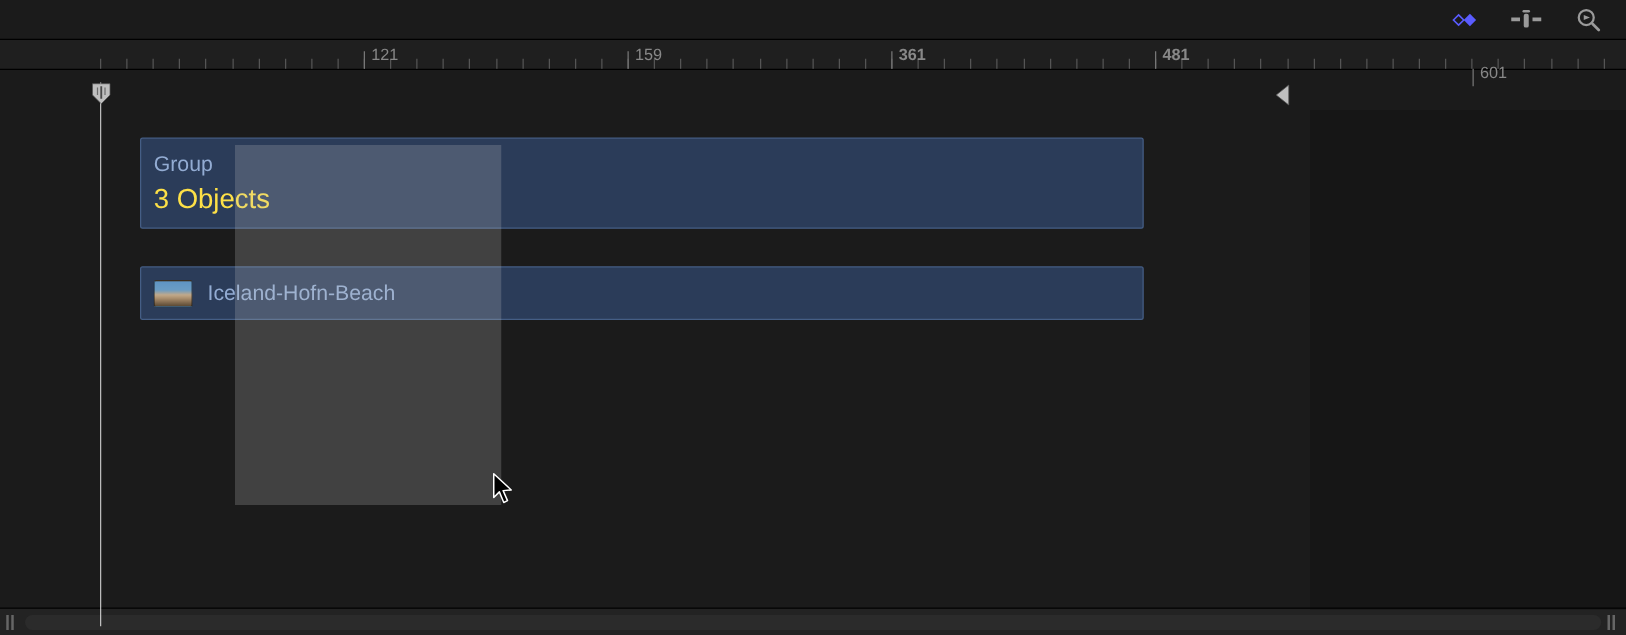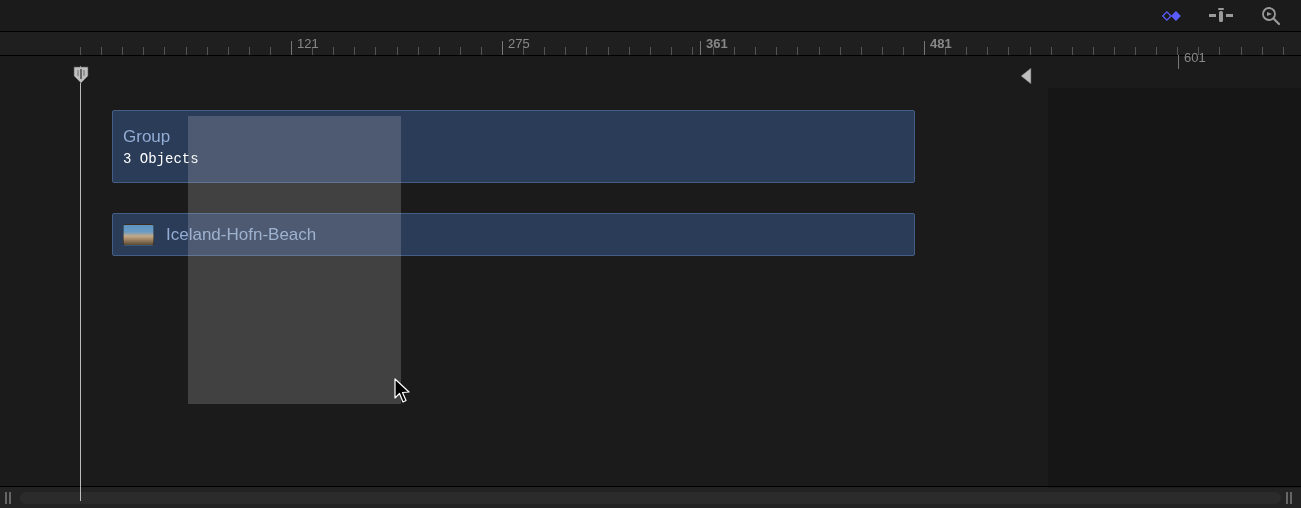--- a/index.html
+++ b/index.html
@@ -139,23 +139,22 @@
       justify-content: center;
       padding-left: 10px;
       margin-bottom: 30px;
     }
     .group-title {
       color: #93acd3;
       font-size: 17px;
       margin-bottom: 4px;
     }
     .group-sub {
-      color: #ffffff;
-      font-size: 14px;
-      font-family: Liberation Mono, monospace;
+      color: #fde047;
+      font-size: 22px;
     }
     .track {
       position: relative;
       width: 803px;
       height: 43px;
       background: #2b3c59;
       border: 0.5px solid #455e85;
       border-radius: 2px;
       display: flex;
       align-items: center;
@@ -319,23 +318,23 @@
           <div class="minor-tick" style="left: 1139.4px;"></div>
           <div class="minor-tick" style="left: 1160.5px;"></div>
           <div class="minor-tick" style="left: 1181.6px;"></div>
           <div class="minor-tick" style="left: 1202.7px;"></div>
           <div class="major-tick" style="left: 211px;">
             <div class="major-tick-line"></div>
             <div class="major-tick-label">121</div>
           </div>
           <div class="major-tick" style="left: 422px;">
             <div class="major-tick-line"></div>
-            <div class="major-tick-label">275</div>
-          </div>
-          <div class="major-tick" style="left: 620px; font-weight: bold;">
+            <div class="major-tick-label">159</div>
+          </div>
+          <div class="major-tick" style="left: 633px; font-weight: bold;">
             <div class="major-tick-line"></div>
             <div class="major-tick-label">361</div>
           </div>
           <div class="major-tick" style="left: 844px; font-weight: bold;">
             <div class="major-tick-line"></div>
             <div class="major-tick-label">481</div>
           </div>
           <div class="major-tick" style="left: 1098px; margin-top: 14px;">
             <div class="major-tick-line"></div>
             <div class="major-tick-label">601</div>

